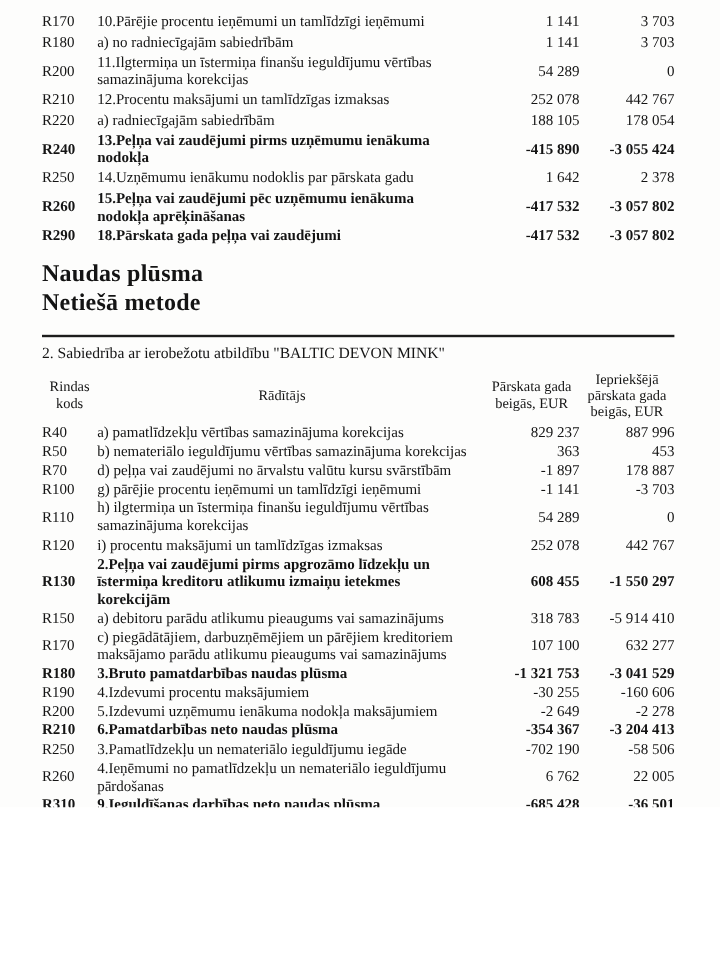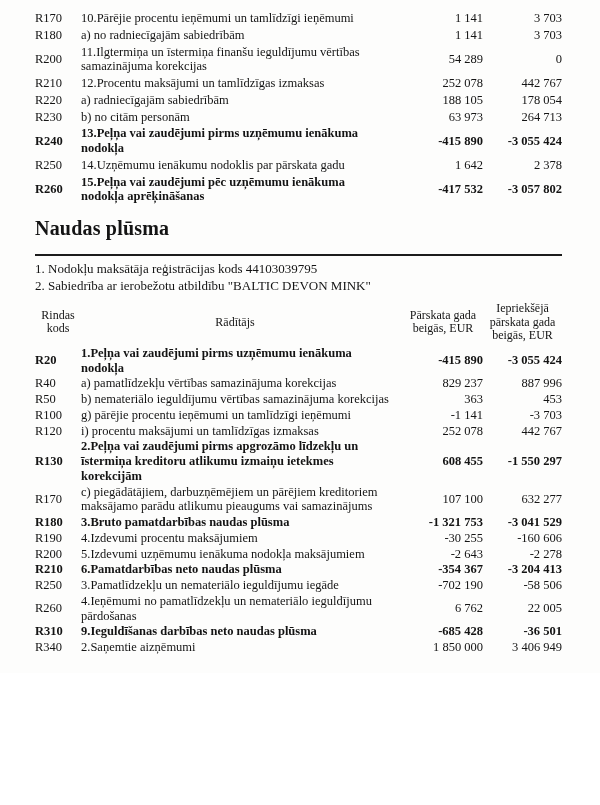--- a/index.html
+++ b/index.html
@@ -90,124 +90,136 @@
           <td class="col-label">12.Procentu maksājumi un tamlīdzīgas izmaksas</td>
           <td class="col-val">252 078</td>
           <td class="col-val2">442 767</td>
         </tr>
         <tr>
           <td class="col-code">R220</td>
           <td class="col-label">a) radniecīgajām sabiedrībām</td>
           <td class="col-val">188 105</td>
           <td class="col-val2">178 054</td>
         </tr>
-        <tr>
-          <td class="col-code">R230</td>
-          <td class="col-label">b) no citām personām</td>
-          <td class="col-val">63 973</td>
-          <td class="col-val2">264 713</td>
-        </tr>
         <tr class="bold">
           <td class="col-code">R240</td>
           <td class="col-label">13.Peļņa vai zaudējumi pirms uzņēmumu ienākuma nodokļa</td>
           <td class="col-val">-415 890</td>
           <td class="col-val2">-3 055 424</td>
         </tr>
         <tr>
           <td class="col-code">R250</td>
           <td class="col-label">14.Uzņēmumu ienākumu nodoklis par pārskata gadu</td>
           <td class="col-val">1 642</td>
           <td class="col-val2">2 378</td>
         </tr>
         <tr class="bold">
           <td class="col-code">R260</td>
           <td class="col-label">15.Peļņa vai zaudējumi pēc uzņēmumu ienākuma nodokļa aprēķināšanas</td>
           <td class="col-val">-417 532</td>
           <td class="col-val2">-3 057 802</td>
         </tr>
+        <tr class="bold">
+          <td class="col-code">R290</td>
+          <td class="col-label">18.Pārskata gada peļņa vai zaudējumi</td>
+          <td class="col-val">-417 532</td>
+          <td class="col-val2">-3 057 802</td>
+        </tr>
       </tbody>
   </table>
 
   <div class="title-block">
     <div class="doc-title">Naudas plūsma</div>
+    <div class="doc-title">Netiešā metode</div>
   </div>
 
   <div class="rule"></div>
 
-  <div class="info-line">1. Nodokļu maksātāja reģistrācijas kods 44103039795</div>
   <div class="info-line">2. Sabiedrība ar ierobežotu atbildību "BALTIC DEVON MINK"</div>
 
   <table class="fin-table main-table">
     <thead>
       <tr>
         <th class="col-code">Rindas kods</th>
         <th class="col-label">Rādītājs</th>
         <th class="col-val">Pārskata gada beigās, EUR</th>
         <th class="col-val2">Iepriekšējā pārskata gada beigās, EUR</th>
       </tr>
     </thead>
     <tbody id="main-table-body">
-        <tr class="bold">
-          <td class="col-code">R20</td>
-          <td class="col-label">1.Peļņa vai zaudējumi pirms uzņēmumu ienākuma nodokļa</td>
-          <td class="col-val">-415 890</td>
-          <td class="col-val2">-3 055 424</td>
-        </tr>
         <tr>
           <td class="col-code">R40</td>
           <td class="col-label">a) pamatlīdzekļu vērtības samazinājuma korekcijas</td>
           <td class="col-val">829 237</td>
           <td class="col-val2">887 996</td>
         </tr>
         <tr>
           <td class="col-code">R50</td>
           <td class="col-label">b) nemateriālo ieguldījumu vērtības samazinājuma korekcijas</td>
           <td class="col-val">363</td>
           <td class="col-val2">453</td>
         </tr>
         <tr>
+          <td class="col-code">R70</td>
+          <td class="col-label">d) peļņa vai zaudējumi no ārvalstu valūtu kursu svārstībām</td>
+          <td class="col-val">-1 897</td>
+          <td class="col-val2">178 887</td>
+        </tr>
+        <tr>
           <td class="col-code">R100</td>
           <td class="col-label">g) pārējie procentu ieņēmumi un tamlīdzīgi ieņēmumi</td>
           <td class="col-val">-1 141</td>
           <td class="col-val2">-3 703</td>
         </tr>
         <tr>
+          <td class="col-code">R110</td>
+          <td class="col-label">h) ilgtermiņa un īstermiņa finanšu ieguldījumu vērtības samazinājuma korekcijas</td>
+          <td class="col-val">54 289</td>
+          <td class="col-val2">0</td>
+        </tr>
+        <tr>
           <td class="col-code">R120</td>
           <td class="col-label">i) procentu maksājumi un tamlīdzīgas izmaksas</td>
           <td class="col-val">252 078</td>
           <td class="col-val2">442 767</td>
         </tr>
         <tr class="bold">
           <td class="col-code">R130</td>
           <td class="col-label">2.Peļņa vai zaudējumi pirms apgrozāmo līdzekļu un īstermiņa kreditoru atlikumu izmaiņu ietekmes korekcijām</td>
           <td class="col-val">608 455</td>
           <td class="col-val2">-1 550 297</td>
         </tr>
         <tr>
+          <td class="col-code">R150</td>
+          <td class="col-label">a) debitoru parādu atlikumu pieaugums vai samazinājums</td>
+          <td class="col-val">318 783</td>
+          <td class="col-val2">-5 914 410</td>
+        </tr>
+        <tr>
           <td class="col-code">R170</td>
           <td class="col-label">c) piegādātājiem, darbuzņēmējiem un pārējiem kreditoriem maksājamo parādu atlikumu pieaugums vai samazinājums</td>
           <td class="col-val">107 100</td>
           <td class="col-val2">632 277</td>
         </tr>
         <tr class="bold">
           <td class="col-code">R180</td>
           <td class="col-label">3.Bruto pamatdarbības naudas plūsma</td>
           <td class="col-val">-1 321 753</td>
           <td class="col-val2">-3 041 529</td>
         </tr>
         <tr>
           <td class="col-code">R190</td>
           <td class="col-label">4.Izdevumi procentu maksājumiem</td>
           <td class="col-val">-30 255</td>
           <td class="col-val2">-160 606</td>
         </tr>
         <tr>
           <td class="col-code">R200</td>
           <td class="col-label">5.Izdevumi uzņēmumu ienākuma nodokļa maksājumiem</td>
-          <td class="col-val">-2 643</td>
+          <td class="col-val">-2 649</td>
           <td class="col-val2">-2 278</td>
         </tr>
         <tr class="bold">
           <td class="col-code">R210</td>
           <td class="col-label">6.Pamatdarbības neto naudas plūsma</td>
           <td class="col-val">-354 367</td>
           <td class="col-val2">-3 204 413</td>
         </tr>
         <tr>
           <td class="col-code">R250</td>

